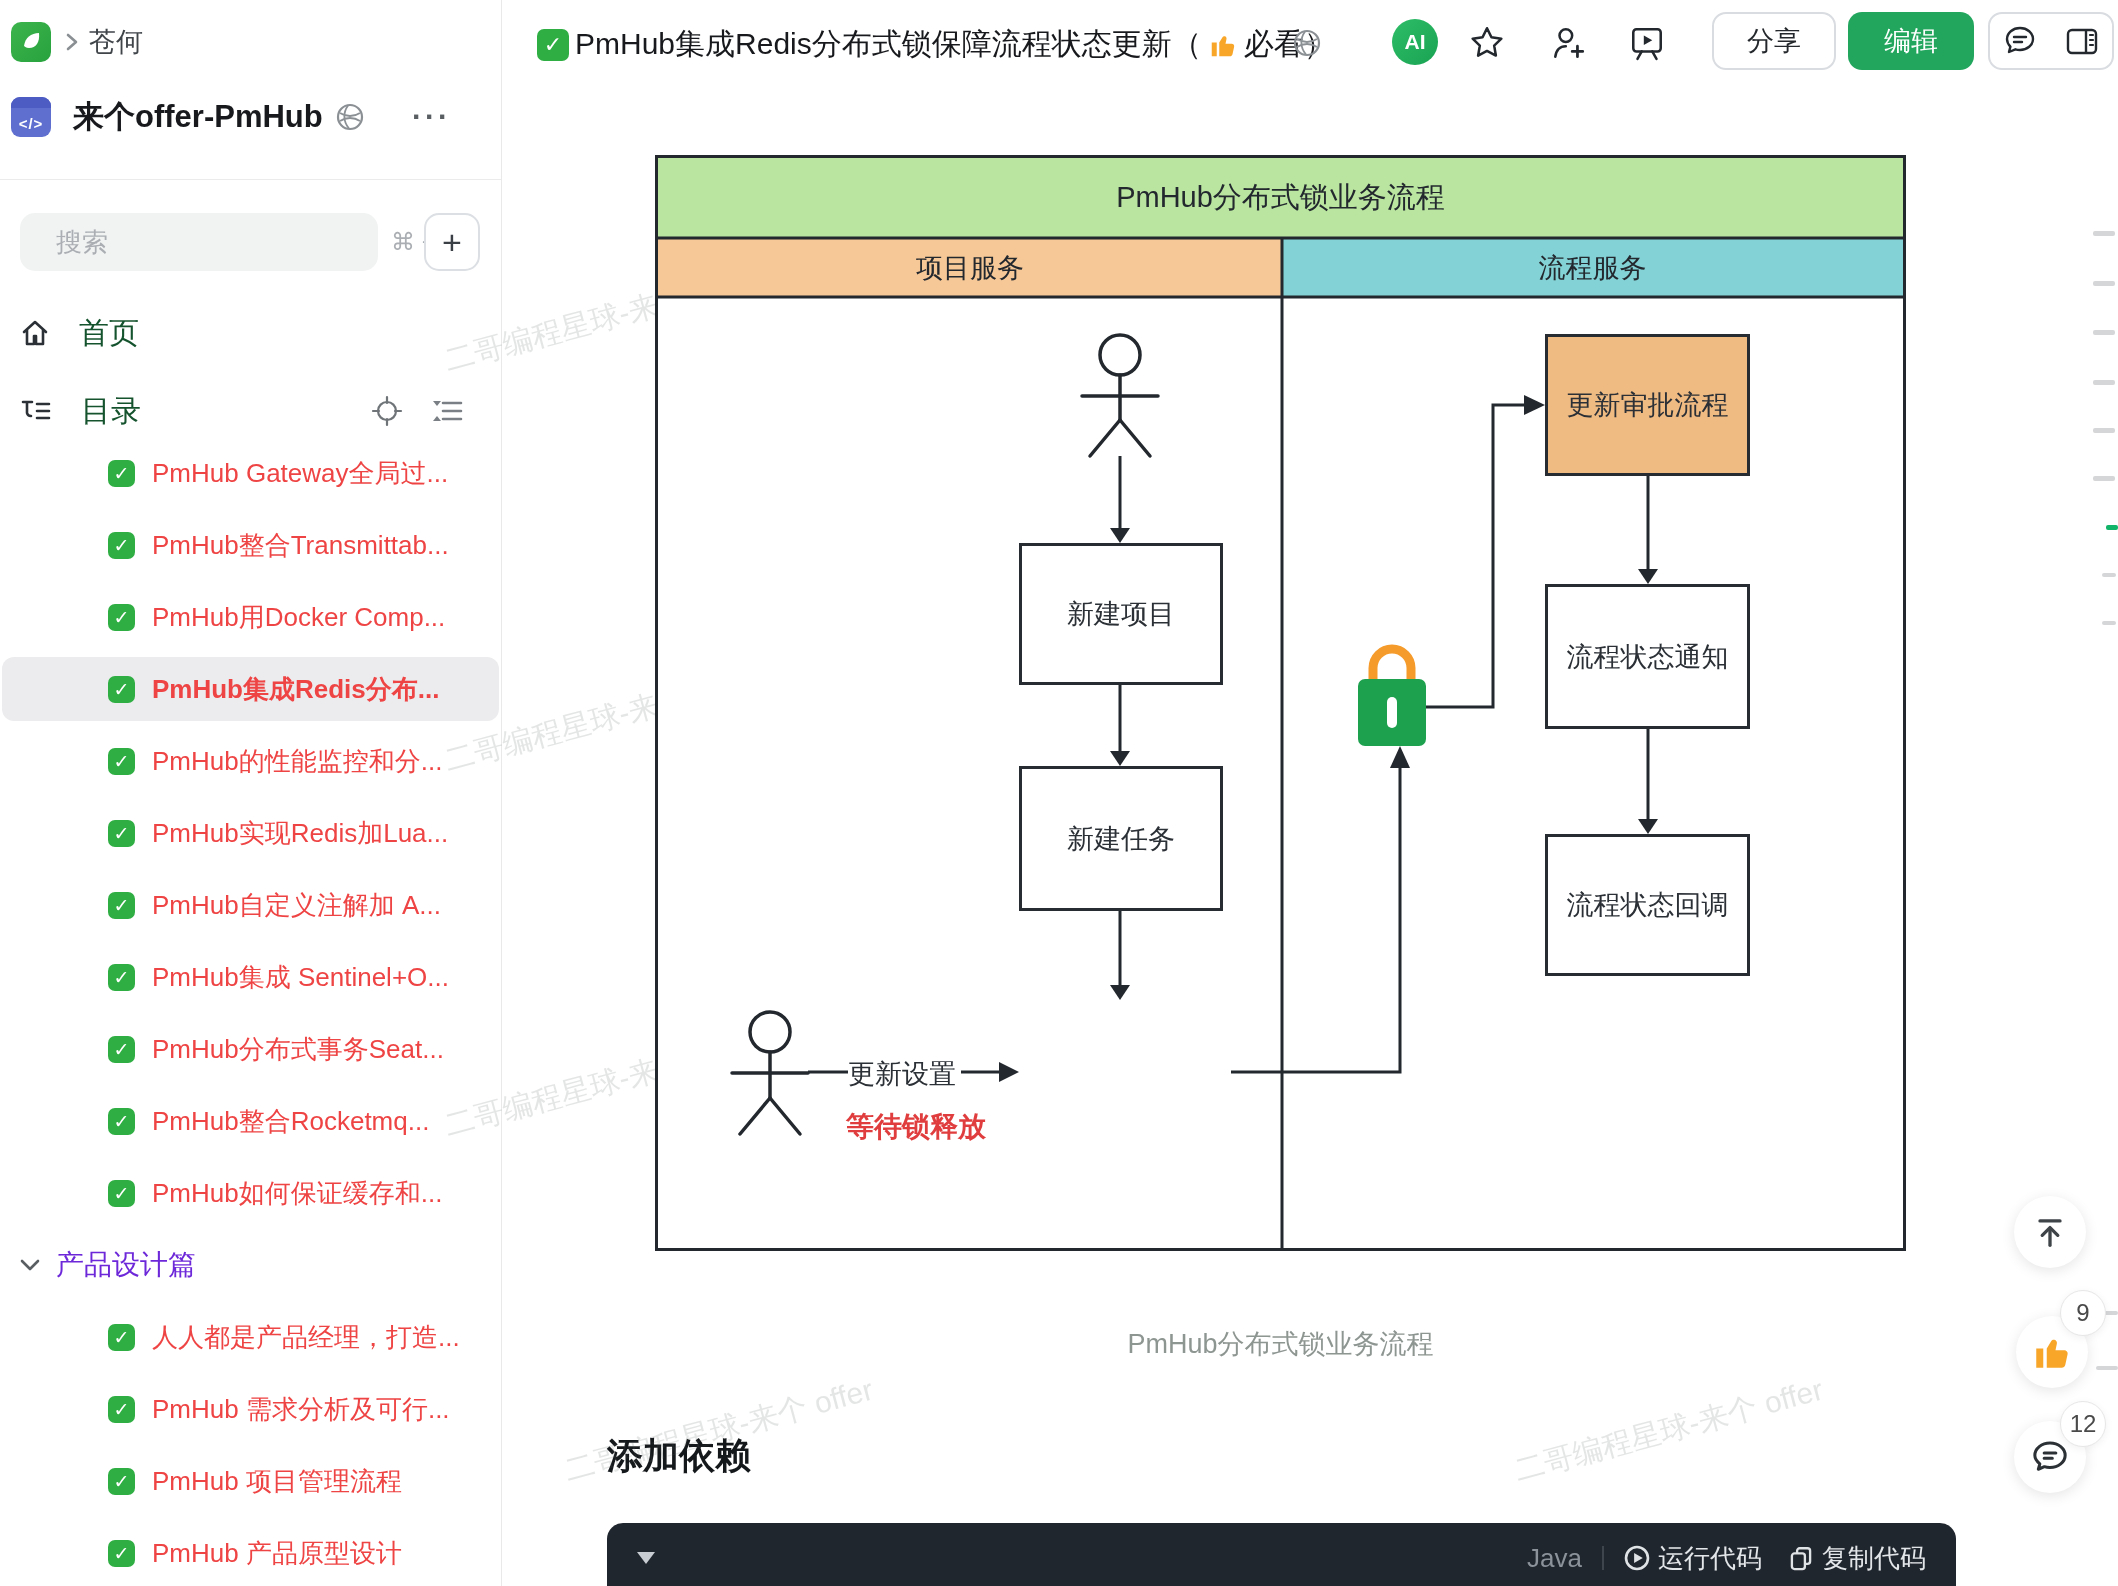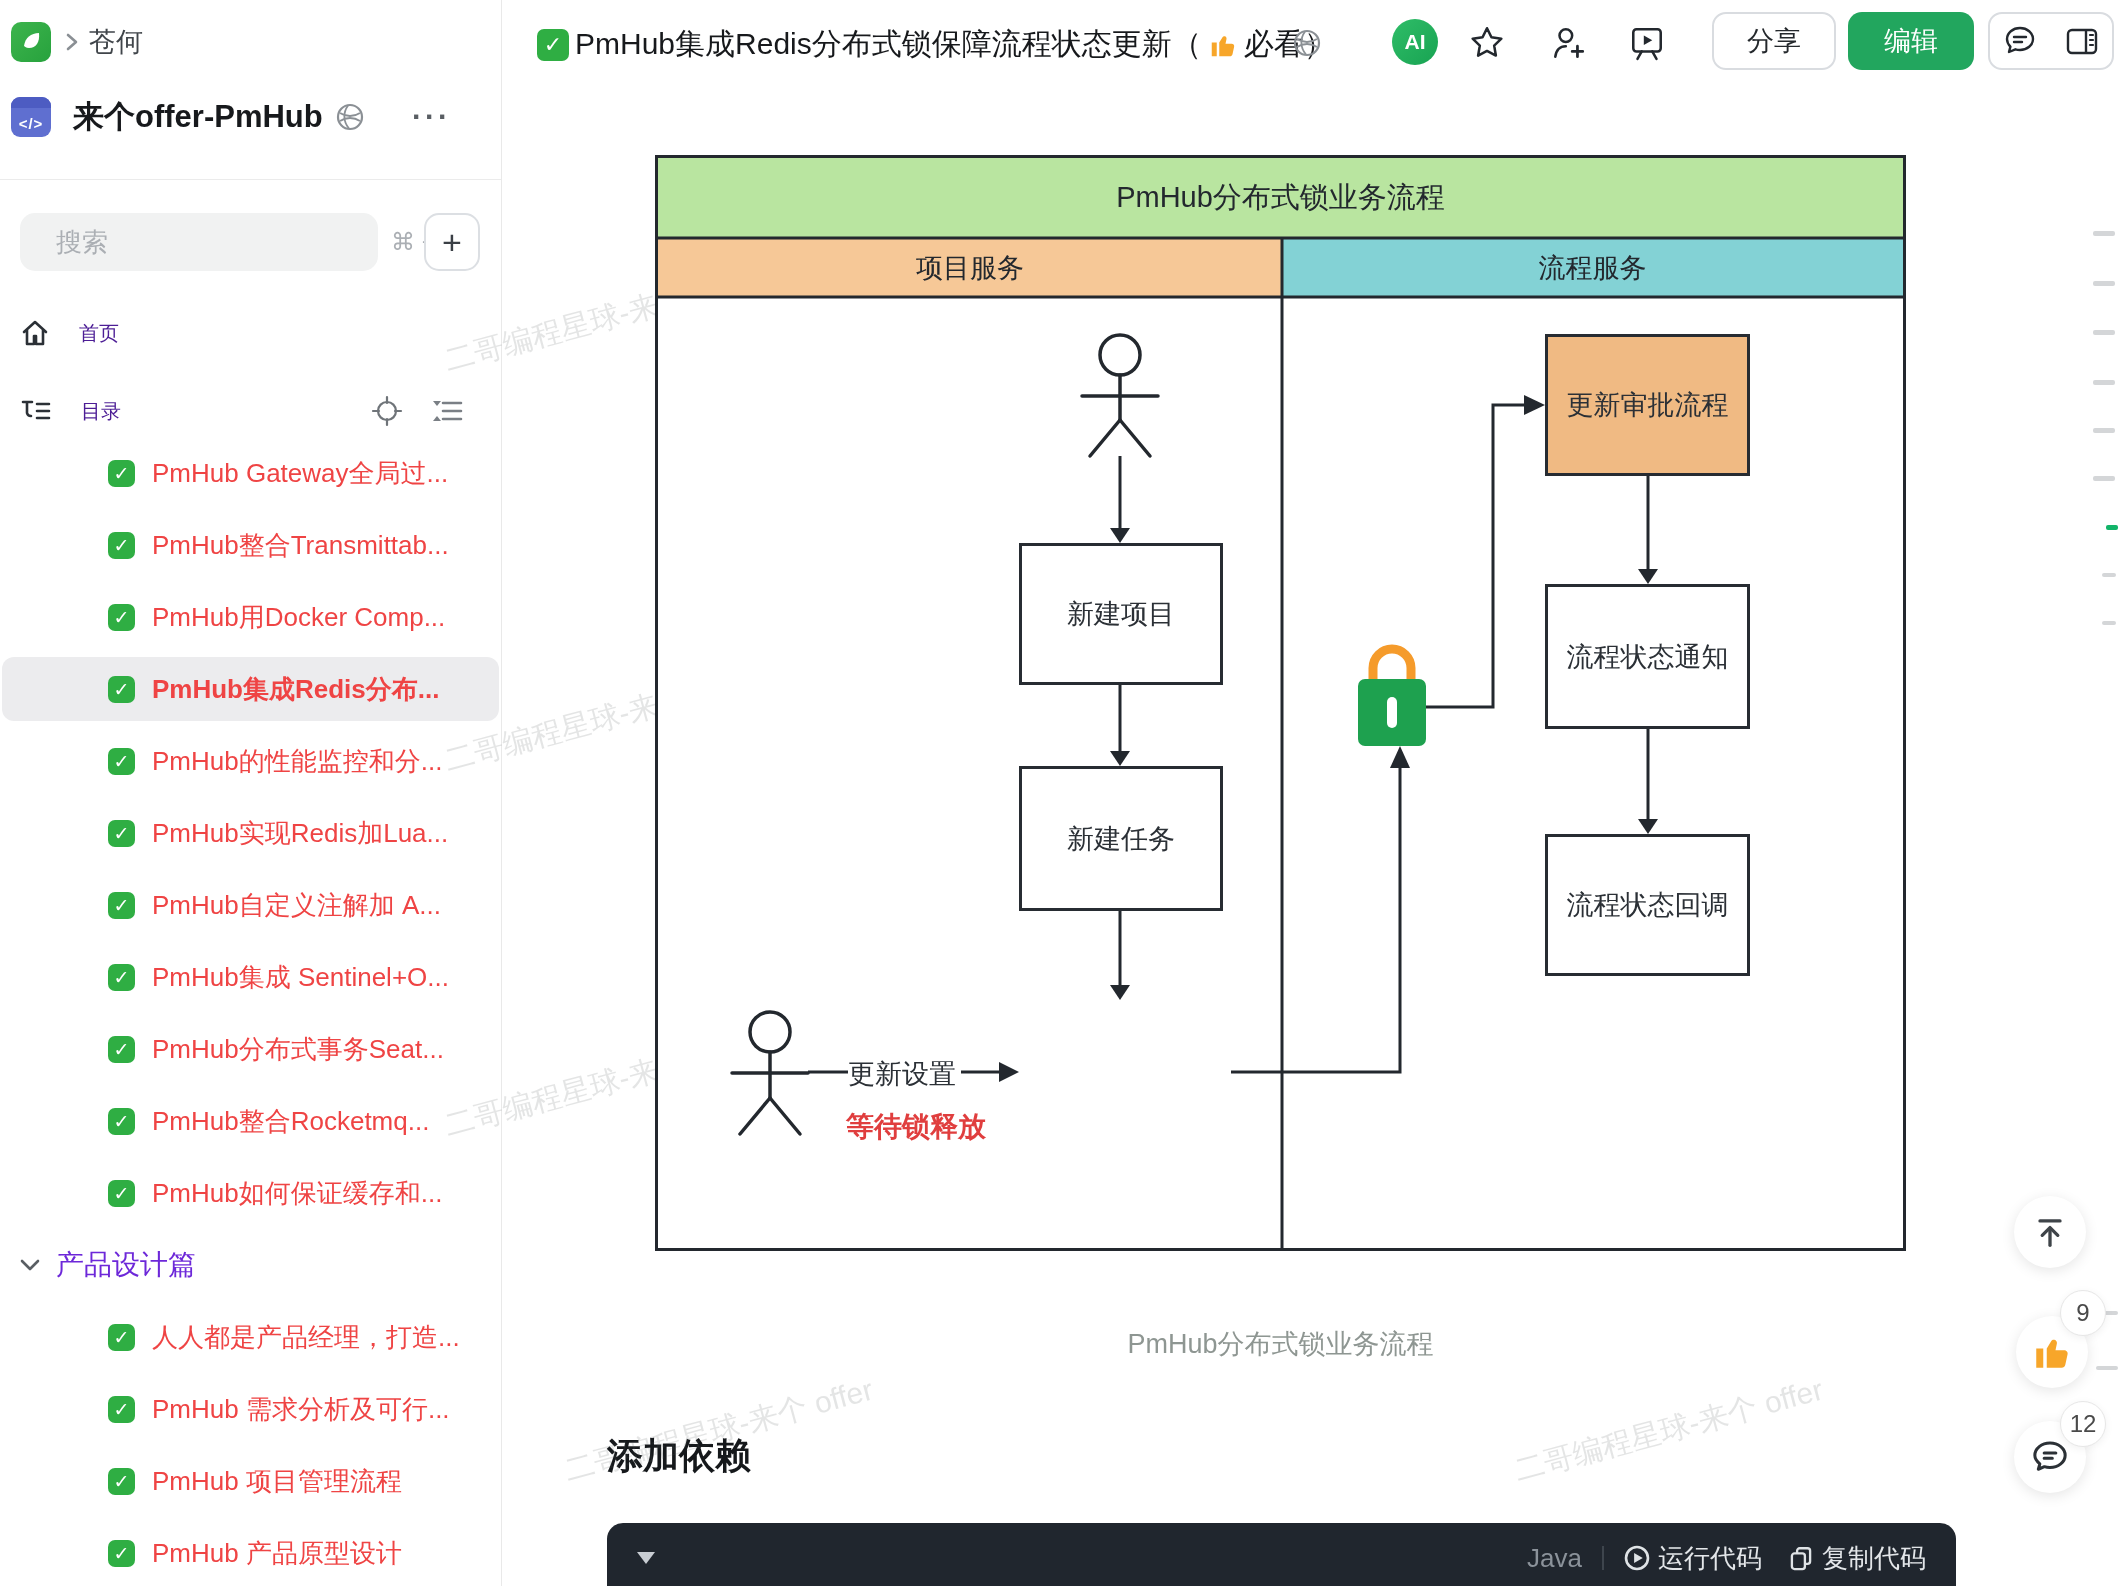--- a/index.html
+++ b/index.html
@@ -27,21 +27,21 @@
   .search-box { position:absolute; left:20px; top:213px; width:358px; height:58px; background:#f1f2f2;
     border-radius:15px; display:flex; align-items:center; padding:0 20px; }
   .search-box input { border:none; background:transparent; outline:none; font-size:26px; color:#3a3f45;
     flex:1; margin-left:16px; font-family:inherit; }
   .search-box input::placeholder { color:#abafb4; }
   .search-short { font-size:24px; color:#abafb4; white-space:nowrap; }
   .plus-btn { position:absolute; left:424px; top:213px; width:56px; height:58px; border:2px solid #dcdfe3;
     border-radius:15px; background:#fff; display:flex; align-items:center; justify-content:center;
     font-size:34px; color:#3a3f45; line-height:1; }
   .nav-row { position:absolute; left:0; width:501px; height:66px; display:flex; align-items:center; padding-left:19px; }
-  .nav-label { margin-left:28px; font-size:20px; color:#4c1d95; }
+  .nav-label { margin-left:28px; font-size:30px; color:#14532d; }
   .nav-right { position:absolute; right:36px; display:flex; gap:28px; align-items:center; }
   .doc-list { position:absolute; left:0; top:437px; width:501px; }
   .doc-row { position:relative; width:501px; height:72px; display:flex; align-items:center; padding-left:108px; }
   .doc-row.selected::before { content:""; position:absolute; left:2px; right:2px; top:4px; bottom:4px;
     background:#ececee; border-radius:12px; }
   .doc-row > * { position:relative; }
   .check { width:27px; height:27px; border-radius:7px; background:#2fae43; color:#fff; font-size:19px;
     font-weight:bold; display:inline-flex; align-items:center; justify-content:center; flex:none; }
   .doc-label { margin-left:17px; font-size:26px; color:#ef4444; white-space:nowrap; }
   .doc-row.selected .doc-label { font-weight:bold; }

